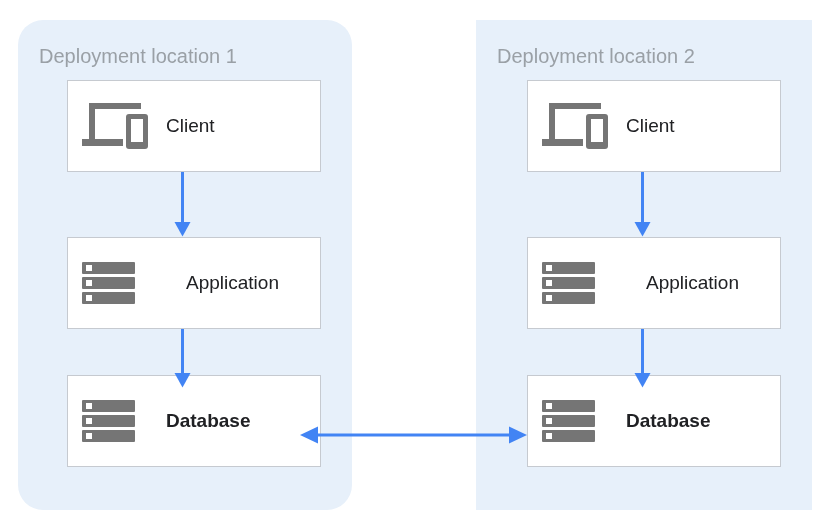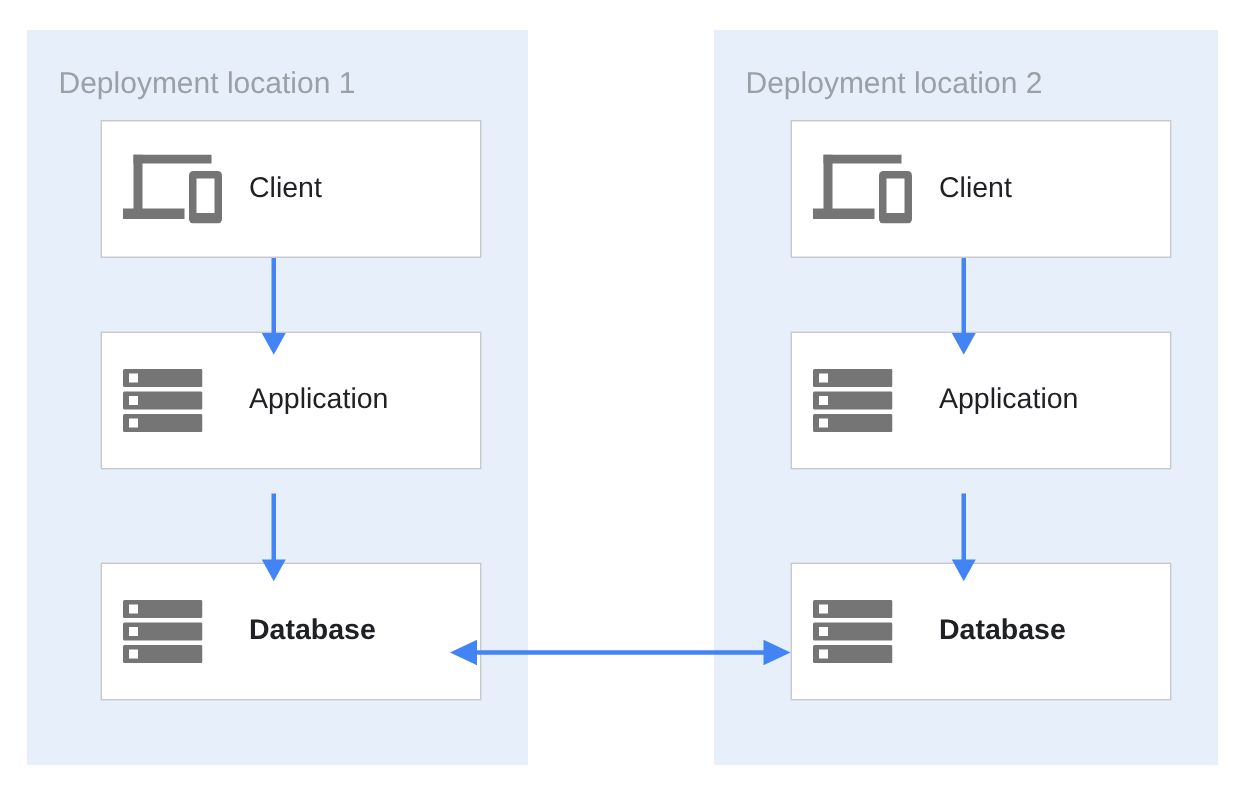--- a/index.html
+++ b/index.html
@@ -10,21 +10,21 @@
     background: #ffffff;
     font-family: "Liberation Sans", sans-serif;
     overflow: hidden;
   }
   .zone {
     position: absolute;
     top: 20px;
     height: 490px;
     background: #e7f0fa;
   }
-  .zone-1 { left: 18px;  width: 334px; }
+  .zone-1 { left: 18px;  width: 334px; border-radius: 25px; }
   .zone-2 { left: 476px; width: 336px; }
   .zone-title {
     position: absolute;
     top: 24px;
     left: 21px;
     font-size: 20px;
     line-height: 24px;
     color: #9aa0a6;
     white-space: nowrap;
   }
@@ -33,21 +33,21 @@
     width: 254px;
     height: 92px;
     box-sizing: border-box;
     background: #ffffff;
     border: 1px solid #c6cad0;
     display: flex;
     align-items: center;
     padding-left: 14px;
   }
   .node-client      { left: 49px; top: 60px;  }
-  .node-application { left: 49px; top: 201px; }
+  .node-application { left: 49px; top: 217px; gap: 20px; }
   .node-database    { left: 49px; top: 355px; font-weight: bold; }
   .zone-2 .node     { left: 51px; }
   .node-icon {
     width: 66px;
     display: flex;
     justify-content: flex-start;
     align-items: center;
     flex: 0 0 auto;
   }
   .node-label {

